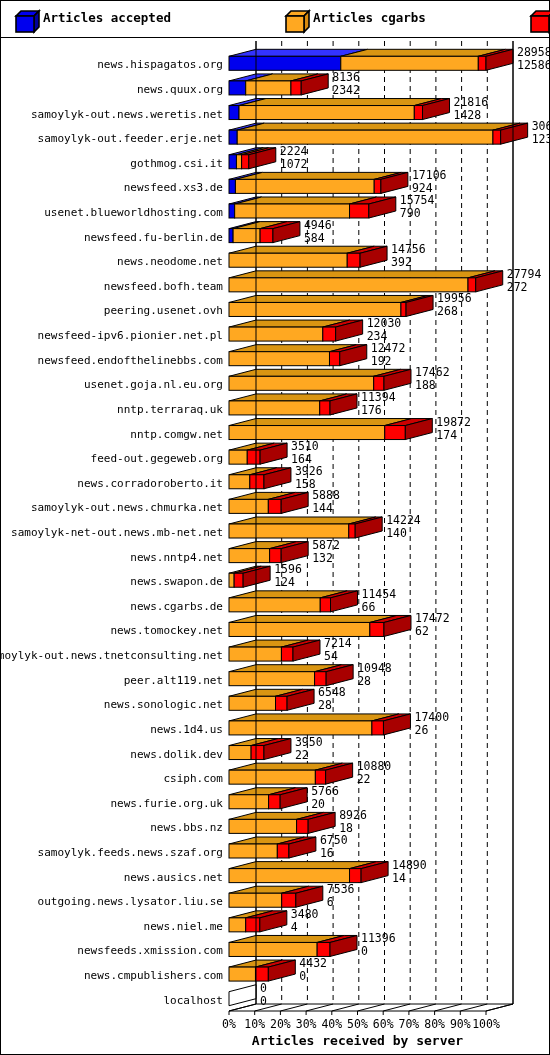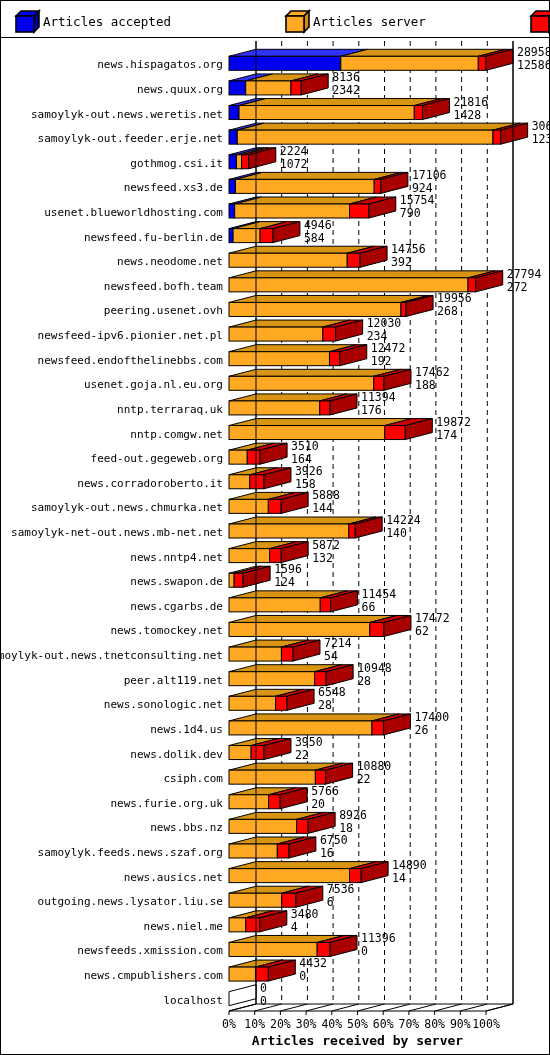--- a/index.html
+++ b/index.html
@@ -10,21 +10,21 @@
     overflow:hidden;
   }
   #root{position:relative;width:550px;height:1055px;box-sizing:border-box;border:1px solid #000;}
 
   
   #legend{
     position:absolute;left:0;top:0;width:548px;height:36px;
     border-bottom:1px solid #000;
     display:flex;align-items:center;
   }
-  .legend-item{display:flex;align-items:flex-end;}
+  .legend-item{display:flex;align-items:flex-start;font-weight:bold;}
   .legend-item.i0{margin-left:14px;}
   .legend-item.i1{margin-left:114px;}
   .legend-item.i2{margin-left:104px;}
   .swatch{position:relative;width:19px;height:19px;margin-right:9px;}
   .swatch svg{position:absolute;left:0;top:0;overflow:visible;}
   .legend-label{font-size:12.5px;letter-spacing:0px;white-space:nowrap;}
 
   
   #plot{position:absolute;left:0;top:37px;width:548px;height:1016px;}
   #chartsvg{position:absolute;left:0;top:0;}
@@ -71,21 +71,21 @@
     </div>
 
     <div class="legend-item i1">
       <span class="swatch">
         <svg width="26" height="24" viewBox="0 0 26 24">
           <polygon points="1,6 6,1 24,1 19,6" fill="#FFA821" stroke="#000" stroke-width="1.6"></polygon>
           <polygon points="19,6 24,1 24,17 19,22" fill="#D98A0E" stroke="#000" stroke-width="1.6"></polygon>
           <rect x="1" y="6" width="18" height="16" fill="#FFA821" stroke="#000" stroke-width="1.6"></rect>
         </svg>
       </span>
-      <span class="legend-label">Articles server</span>
+      <span class="legend-label">Articles cgarbs</span>
     </div>
 
     <div class="legend-item i2">
       <span class="swatch">
         <svg width="26" height="24" viewBox="0 0 26 24">
           <polygon points="1,6 6,1 24,1 19,6" fill="#FF0000" stroke="#000" stroke-width="1.6"></polygon>
           <polygon points="19,6 24,1 24,17 19,22" fill="#B00000" stroke="#000" stroke-width="1.6"></polygon>
           <rect x="1" y="6" width="18" height="16" fill="#FF0000" stroke="#000" stroke-width="1.6"></rect>
         </svg>
       </span>

